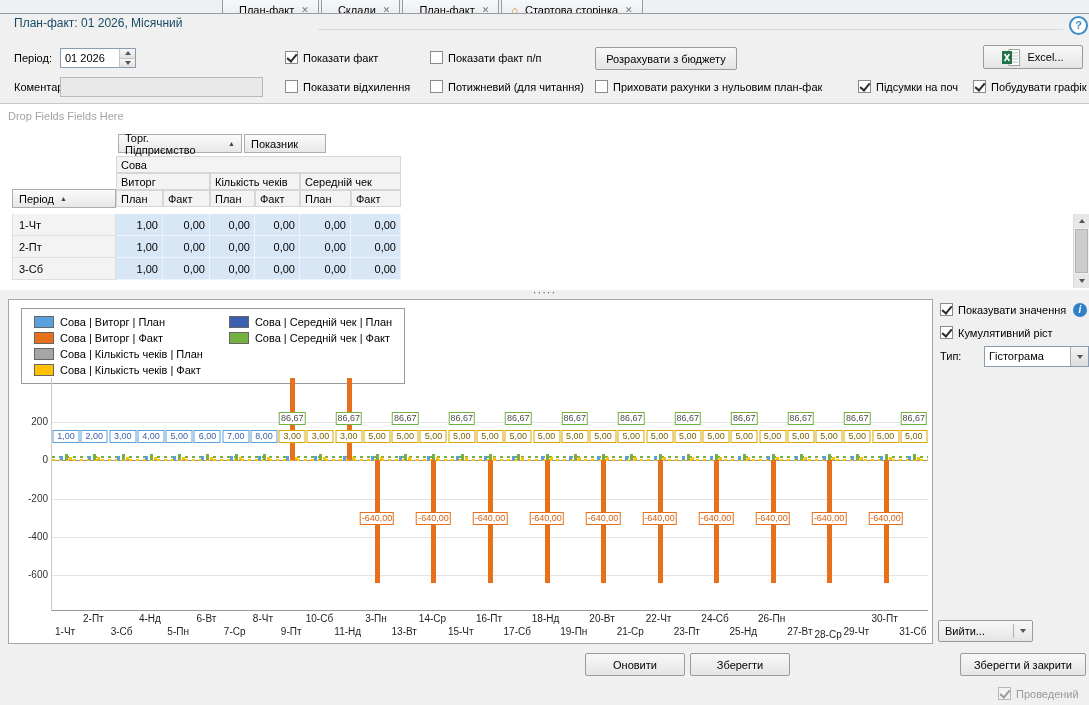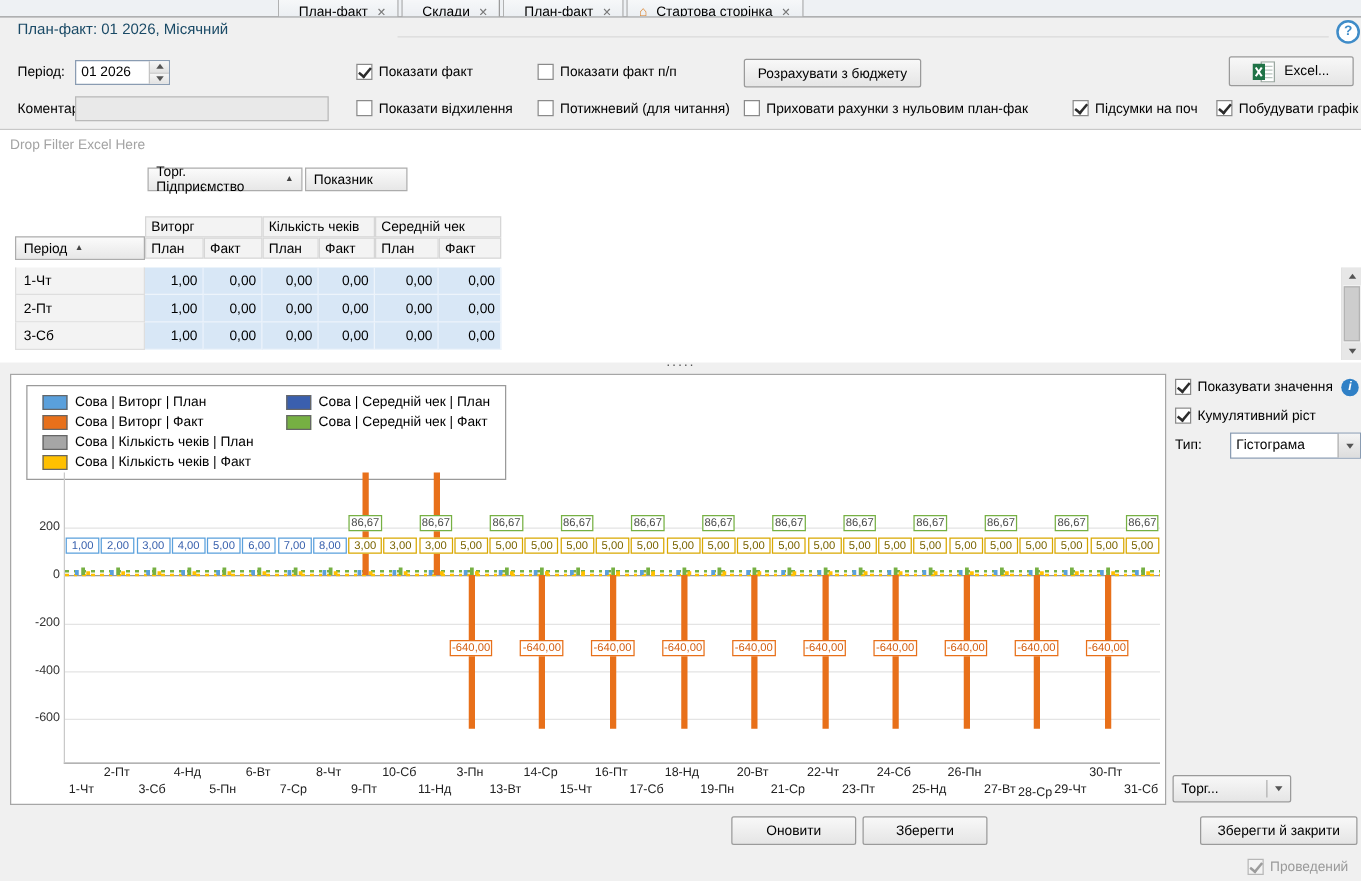--- a/index.html
+++ b/index.html
@@ -207,29 +207,30 @@
       <span class="cbbox"></span>
       <span>Підсумки на поч</span>
     </label>
     <label class="cb checked" style="left:973px;top:40px">
       <span class="cbbox"></span>
       <span>Побудувати графік</span>
     </label>
   </div>
 
   <div class="pivot">
-    <div class="drop-filter">Drop Filter Excel Here</div>
+    <div class="drop-filter">Drop Fields Fields Here</div>
     <div class="fieldbtn" style="left:118px;top:30px;width:124px">
       <span>Торг. Підприємство</span>
       <span class="sort">▲</span>
     </div>
     <div class="fieldbtn" style="left:244px;top:30px;width:82px">
       <span>Показник</span>
     </div>
 
+    <div class="hc" style="left:116px;top:52px;width:285px">Сова</div>
     <div class="hc" style="left:116px;top:69px;width:94px">Виторг</div>
     <div class="hc" style="left:210px;top:69px;width:90px">Кількість чеків</div>
     <div class="hc" style="left:300px;top:69px;width:101px">Середній чек</div>
     <div class="hc" style="left:116px;top:86px;width:47px">План</div>
     <div class="hc" style="left:163px;top:86px;width:47px">Факт</div>
     <div class="hc" style="left:210px;top:86px;width:45px">План</div>
     <div class="hc" style="left:255px;top:86px;width:45px">Факт</div>
     <div class="hc" style="left:300px;top:86px;width:51px">План</div>
     <div class="hc" style="left:351px;top:86px;width:50px">Факт</div>
 
@@ -530,21 +531,21 @@
     <span class="flabel" style="left:0;top:47px">Тип:</span>
     <div class="combo">
       <span class="combo-value">Гістограма</span>
       <span class="combo-arrow">
           <i class="tri-down"></i>
         </span>
     </div>
   </div>
 
   <div class="btn print-btn">
-    <span>Торг...</span>
+    <span>Вийти...</span>
     <span style="display:flex;align-items:center">
       <span class="print-sep"></span>
       <i class="tri-down" style="margin-left:6px"></i>
     </span>
   </div>
 
   <div class="btn b-refresh">
     <span>Оновити</span>
   </div>
   <div class="btn b-save">

